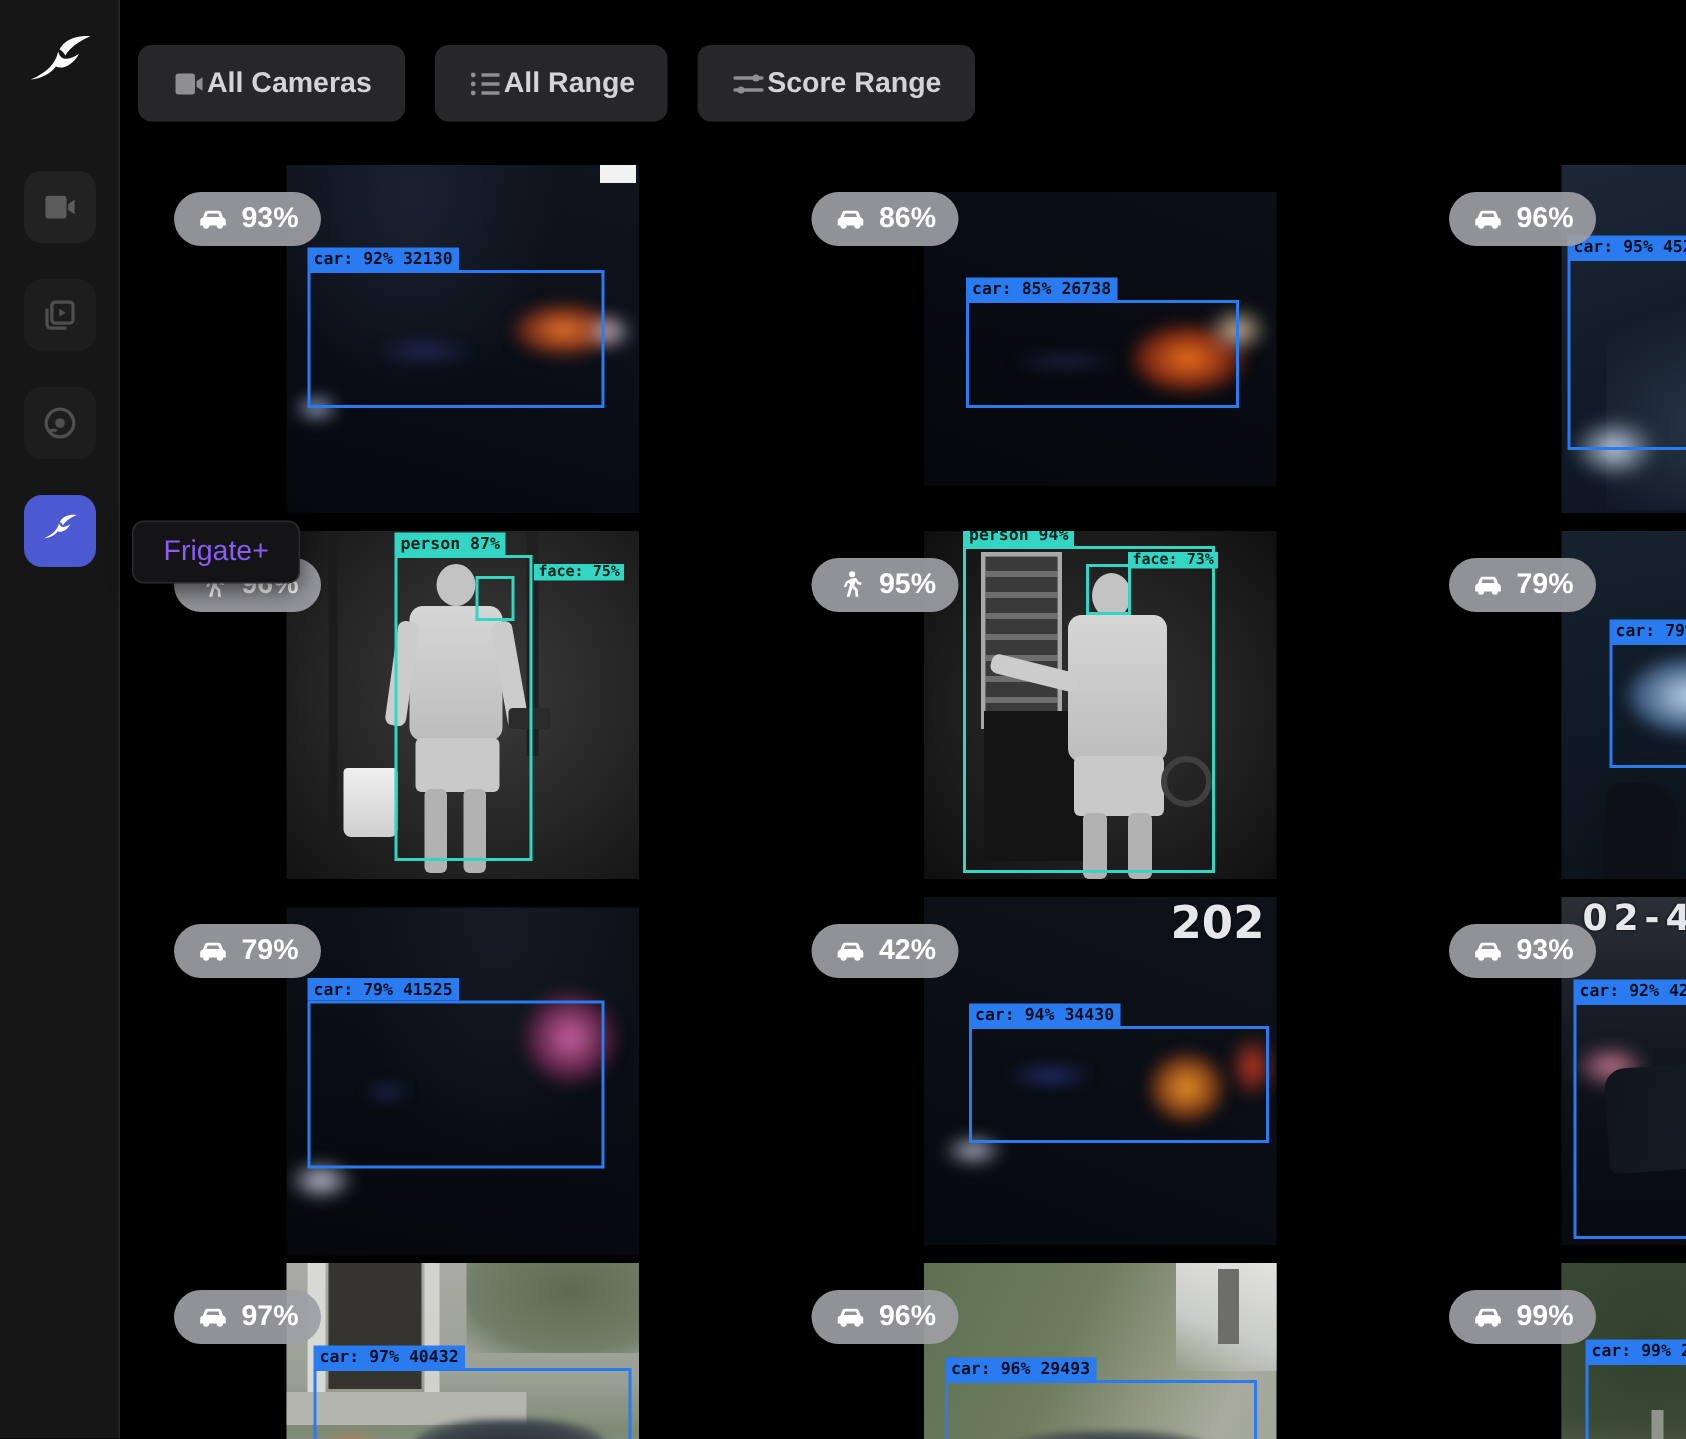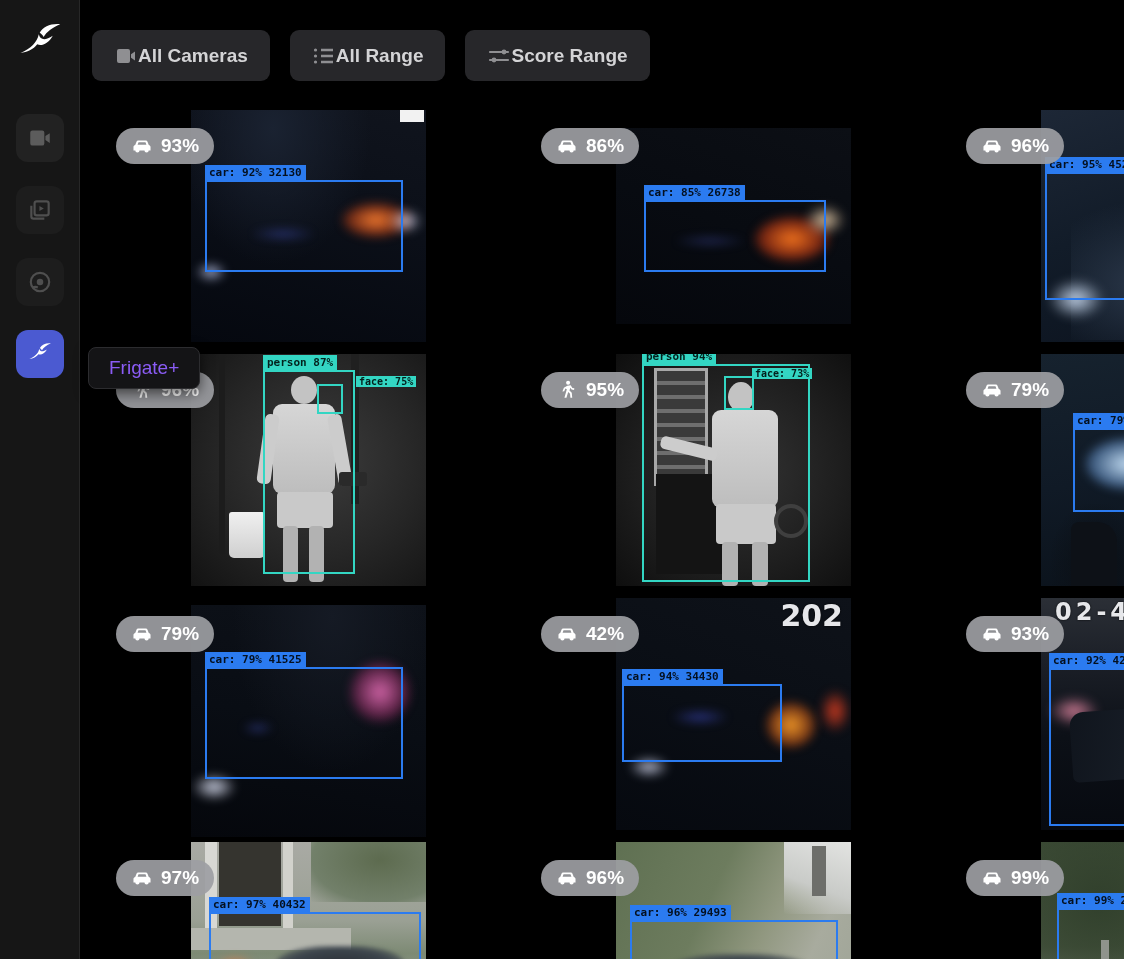--- a/index.html
+++ b/index.html
@@ -266,21 +266,21 @@
           <path d="M4.6 11l1.4-3.6A2 2 0 0 1 7.9 6h8.2a2 2 0 0 1 1.9 1.4L19.4 11c1 .2 1.9 1 1.9 2.1v3.7h-2a2.3 2.3 0 0 1-4.6 0H9.3a2.3 2.3 0 0 1-4.6 0h-2V13.1c0-1.1.9-1.9 1.9-2.1zm2.6-.4h9.6l-1-2.6H8.2l-1 2.6z"></path>
         </svg>
       <span>42%</span>
     </div>
     <div class="thumb" style="background:linear-gradient(200deg,#0e1219 0%, #0a0e15 50%, #06090f 100%);">
       <span class="ts" style="top:0px; right:8px; font-size:30px;">202</span>
       <div class="g" style="left:150px; top:104px; width:50px; height:46px; background:radial-gradient(ellipse, rgba(255,160,40,.95), rgba(255,100,20,.4) 60%, transparent 80%);"></div>
       <div class="g" style="left:204px; top:92px; width:30px; height:42px; background:radial-gradient(ellipse, rgba(255,70,35,.8), transparent 75%);"></div>
       <div class="g" style="left:56px; top:112px; width:56px; height:14px; background:radial-gradient(ellipse, rgba(80,95,255,.5), transparent 75%);"></div>
       <div class="g" style="left:12px; top:158px; width:42px; height:22px; background:radial-gradient(ellipse, rgba(225,230,255,.85), transparent 70%);"></div>
-      <div class="bbox" style="left:6px; top:86px; width:160px; height:78px;">
+      <div class="bbox" style="left:30px; top:86px; width:200px; height:78px;">
         <span class="lbl">car: 94% 34430</span>
       </div>
     </div>
   </div>
 
   <div class="cell">
     <div class="badge">
       <svg viewBox="0 0 24 24" fill="currentColor">
           <path d="M4.6 11l1.4-3.6A2 2 0 0 1 7.9 6h8.2a2 2 0 0 1 1.9 1.4L19.4 11c1 .2 1.9 1 1.9 2.1v3.7h-2a2.3 2.3 0 0 1-4.6 0H9.3a2.3 2.3 0 0 1-4.6 0h-2V13.1c0-1.1.9-1.9 1.9-2.1zm2.6-.4h9.6l-1-2.6H8.2l-1 2.6z"></path>
         </svg>

